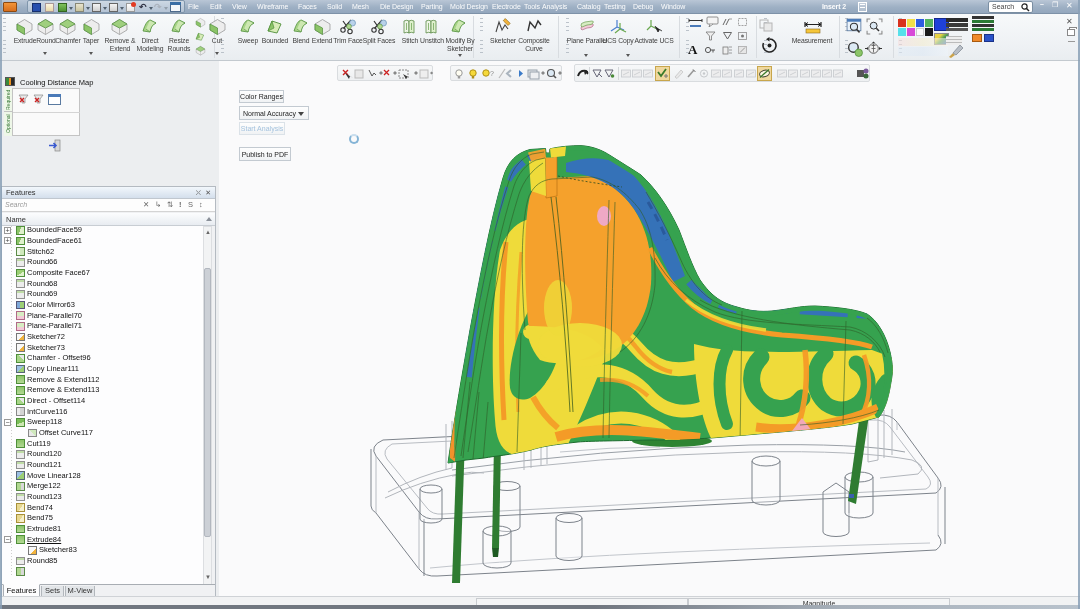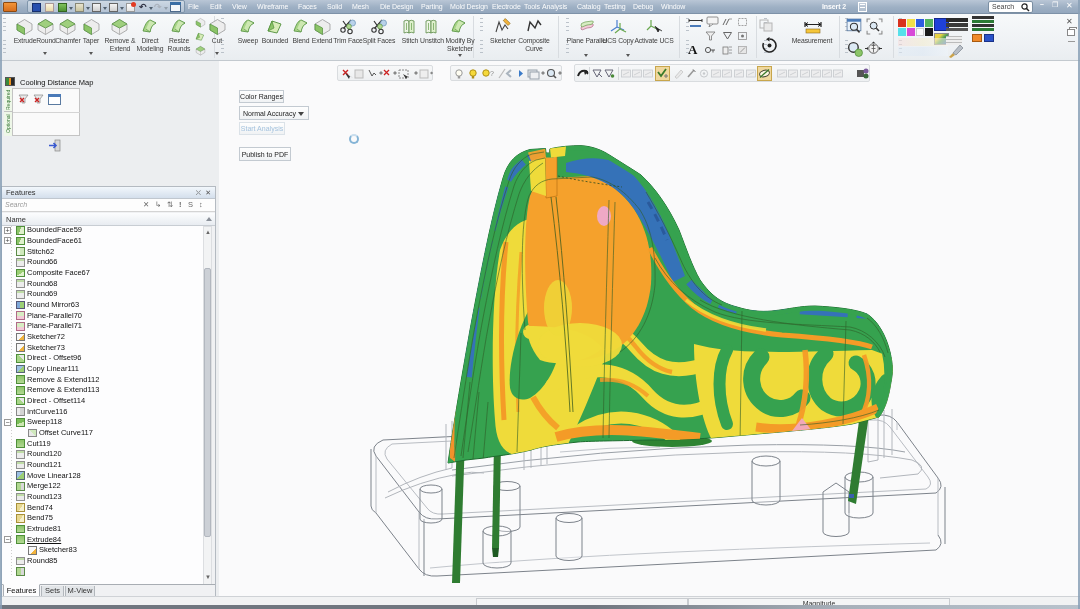--- a/index.html
+++ b/index.html
@@ -464,31 +464,31 @@
       <div class="trow" style="left:27px;top:185.5px;">Stitch62</div>
       <div class="ti ti-cube" style="left:16px;top:197.0px;"></div>
       <div class="trow" style="left:27px;top:196.2px;">Round66</div>
       <div class="ti ti-comp" style="left:16px;top:207.7px;"></div>
       <div class="trow" style="left:27px;top:206.9px;">Composite Face67</div>
       <div class="ti ti-cube" style="left:16px;top:218.3px;"></div>
       <div class="trow" style="left:27px;top:217.5px;">Round68</div>
       <div class="ti ti-cube" style="left:16px;top:229.0px;"></div>
       <div class="trow" style="left:27px;top:228.2px;">Round69</div>
       <div class="ti ti-mirror" style="left:16px;top:239.7px;"></div>
-      <div class="trow" style="left:27px;top:238.9px;">Round Mirror63</div>
+      <div class="trow" style="left:27px;top:238.9px;">Color Mirror63</div>
       <div class="ti ti-splane" style="left:16px;top:250.4px;"></div>
       <div class="trow" style="left:27px;top:249.6px;">Plane-Parallel70</div>
       <div class="ti ti-splane" style="left:16px;top:261.0px;"></div>
       <div class="trow" style="left:27px;top:260.2px;">Plane-Parallel71</div>
       <div class="ti ti-sketch" style="left:16px;top:271.7px;"></div>
       <div class="trow" style="left:27px;top:270.9px;">Sketcher72</div>
       <div class="ti ti-sketch" style="left:16px;top:282.4px;"></div>
       <div class="trow" style="left:27px;top:281.6px;">Sketcher73</div>
       <div class="ti ti-offset" style="left:16px;top:293.0px;"></div>
-      <div class="trow" style="left:27px;top:292.2px;">Direct - Offset96</div>
+      <div class="trow" style="left:27px;top:292.2px;">Chamfer - Offset96</div>
       <div class="ti ti-copylin" style="left:16px;top:303.7px;"></div>
       <div class="trow" style="left:27px;top:302.9px;">Copy Linear111</div>
       <div class="ti ti-gcube" style="left:16px;top:314.4px;"></div>
       <div class="trow" style="left:27px;top:313.6px;">Remove &amp; Extend112</div>
       <div class="ti ti-gcube" style="left:16px;top:325.1px;"></div>
       <div class="trow" style="left:27px;top:324.2px;">Remove &amp; Extend113</div>
       <div class="ti ti-offset" style="left:16px;top:335.7px;"></div>
       <div class="trow" style="left:27px;top:334.9px;">Direct - Offset114</div>
       <div class="ti ti-book2" style="left:16px;top:346.4px;"></div>
       <div class="trow" style="left:27px;top:345.6px;">IntCurve116</div>

